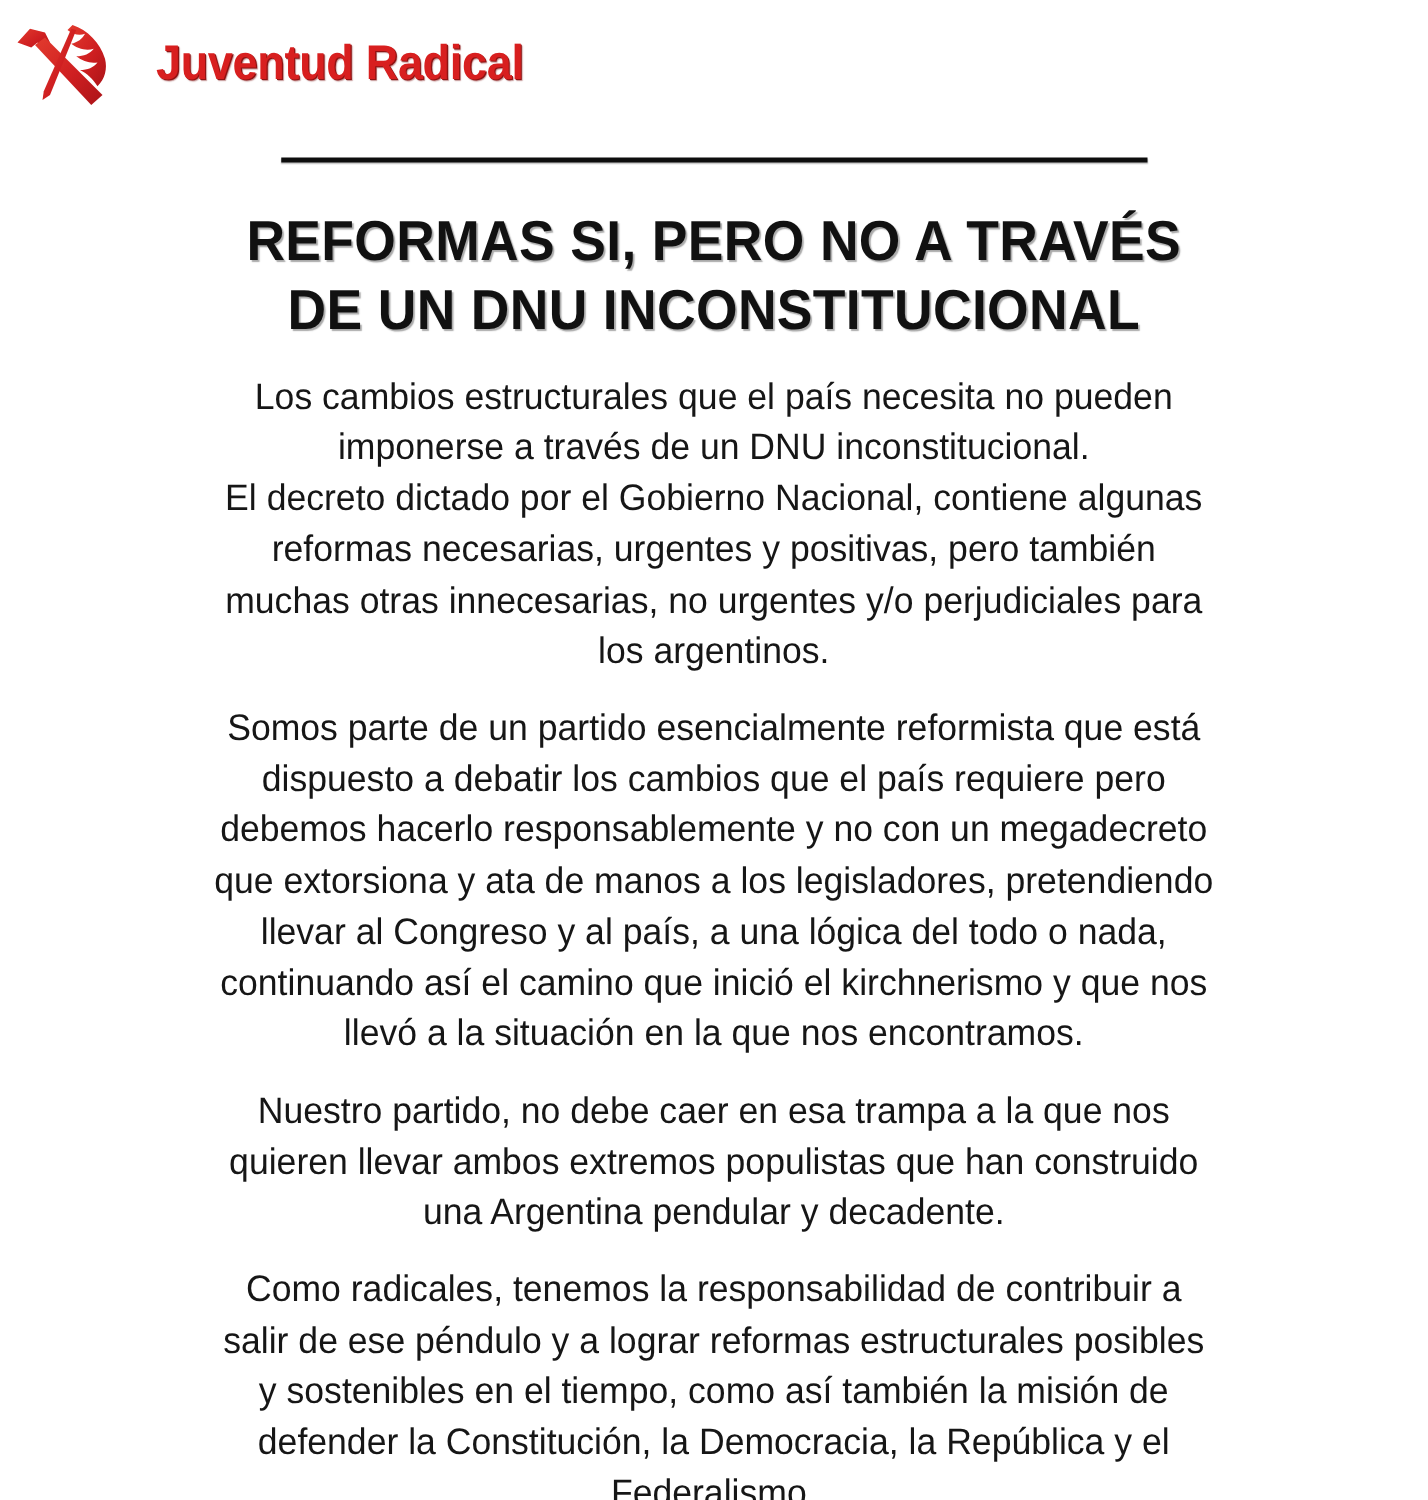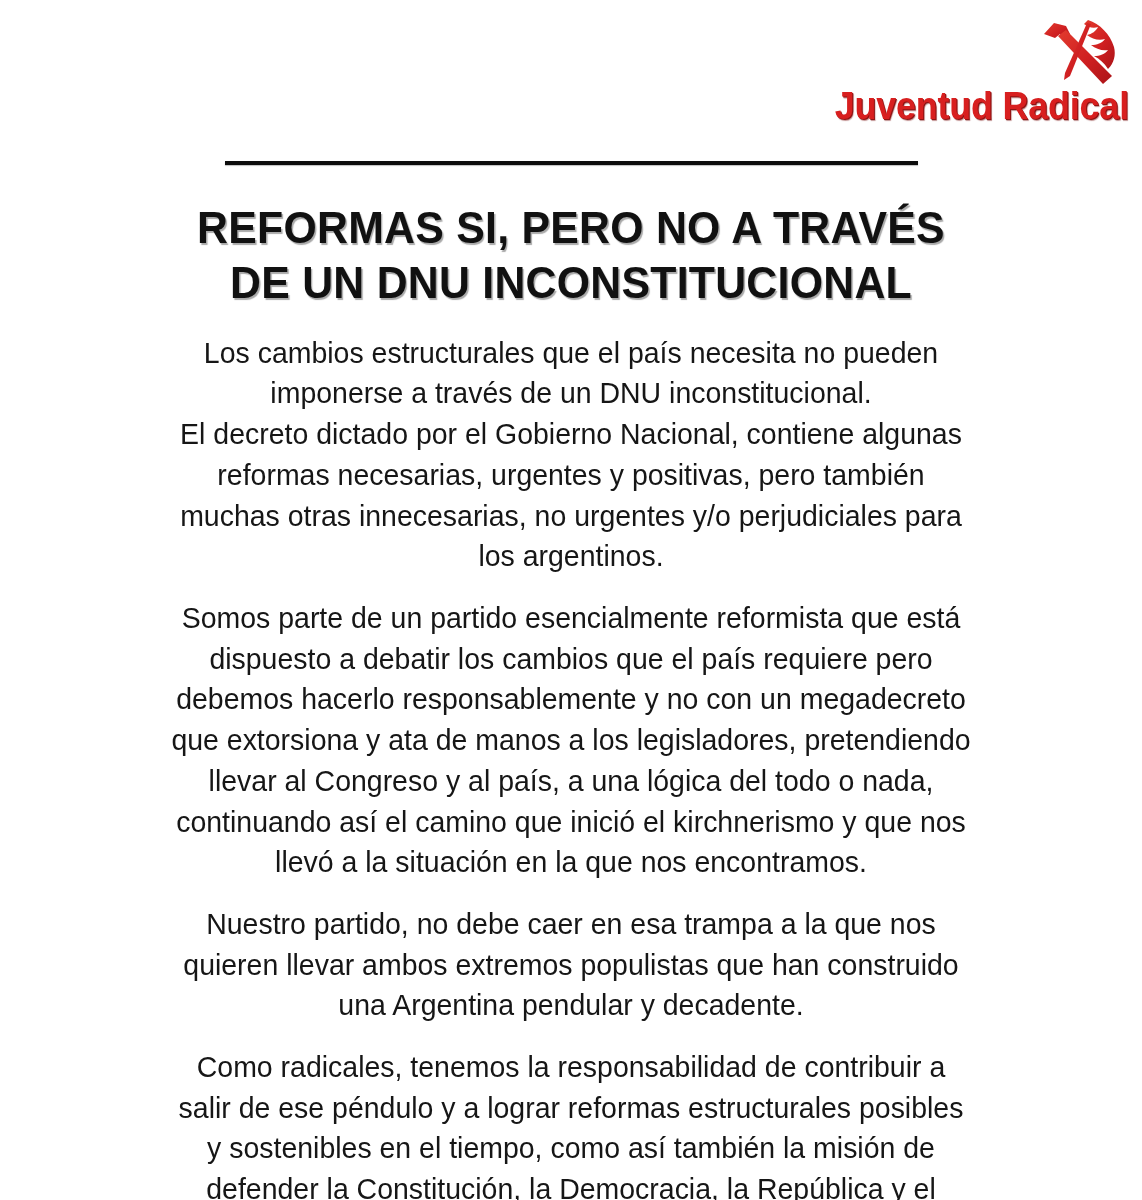--- a/index.html
+++ b/index.html
@@ -21,22 +21,22 @@
     width: 1142px;
     height: 1200px;
     background: #ffffff;
   }
 
   
   .masthead {
     width: 100%;
     padding-top: 14px;
     display: flex;
-    flex-direction: column;
-    align-items: flex-end;
+    flex-direction: row;
+    align-items: center;
   }
 
   .logo-mark {
     width: 112px;
     height: 76px;
     display: block;
   }
 
   .logo-wordmark {
     margin-top: -4px;

